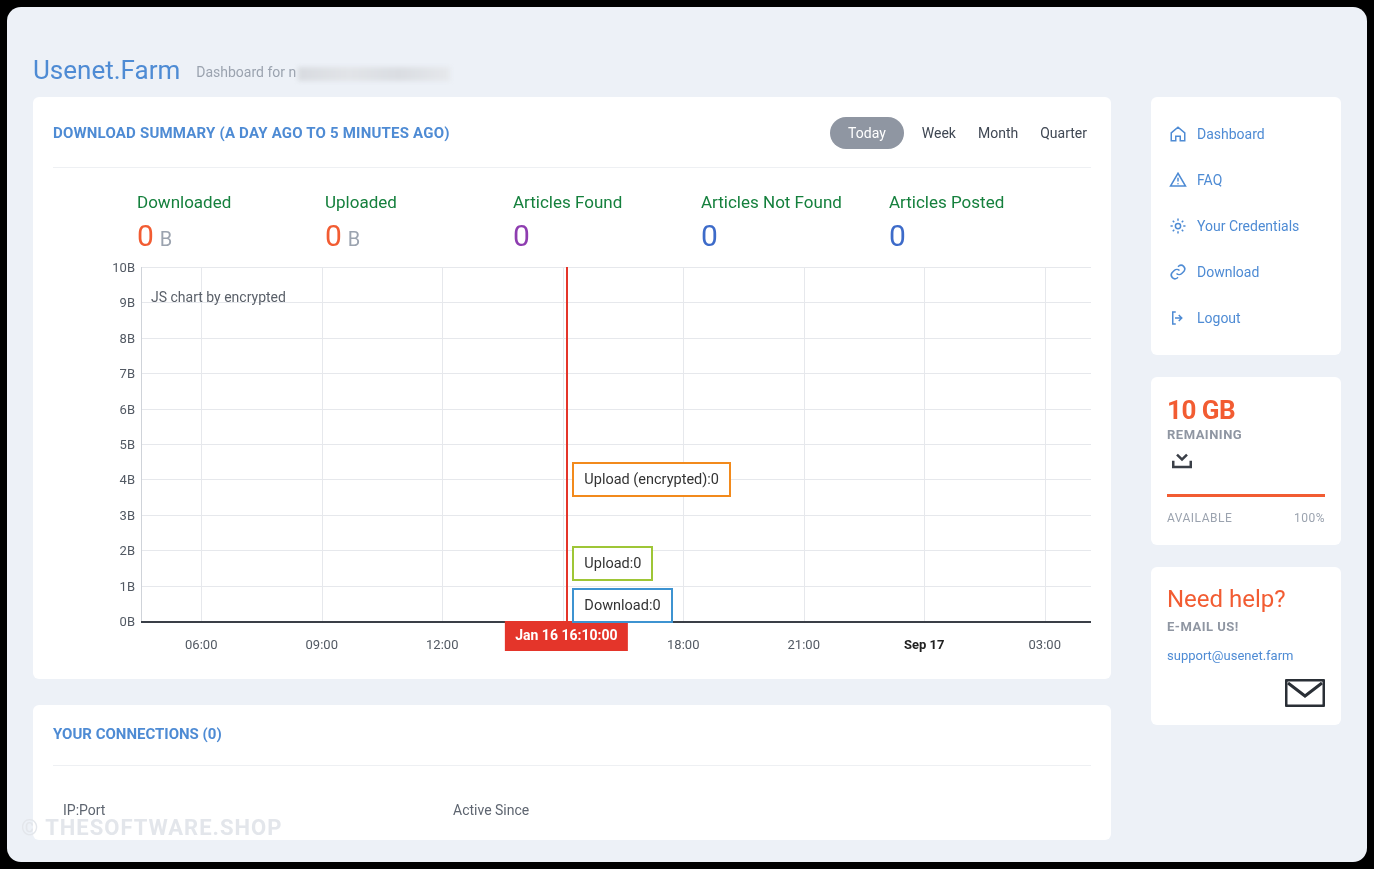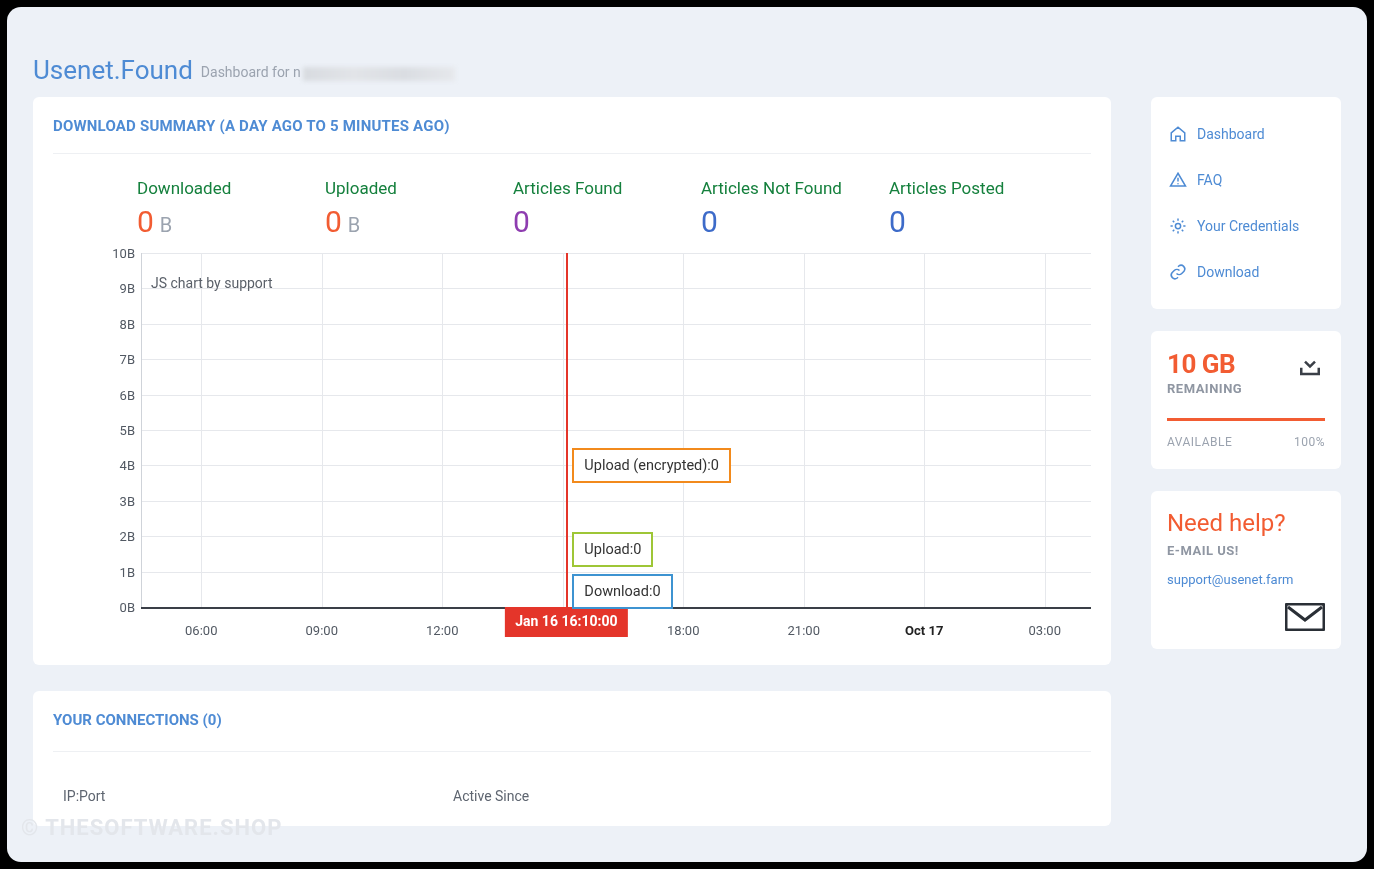--- a/index.html
+++ b/index.html
@@ -25,21 +25,21 @@
   height: 90px;
 }
 .brand {
   font-size: 26px;
   color: #4e8bd4;
   font-weight: 400;
 }
 .brand-sub {
   font-size: 14px;
   color: #9ba3af;
-  margin-left: 4px;
+  margin-left: 12px;
   vertical-align: 2px;
 }
 .blurred {
   display:inline-block;
   width: 152px;
   height: 14px;
   background: linear-gradient(90deg,#d8dbe0,#e2e4e8,#dadde2,#e6e8ec);
   filter: blur(2px);
   vertical-align: -2px;
   margin-left: 2px;
@@ -142,21 +142,21 @@
 
 .nav-panel { background:#fff; border-radius:6px; padding: 14px 16px; margin-bottom:22px;}
 .nav-item {
   display:flex; align-items:center; gap:10px;
   color:#4e8bd4; font-size:14px;
   padding: 14px 2px; cursor:pointer;
 }
 .nav-item svg { width:18px; height:18px; flex-shrink:0; }
 
 .remaining-panel { background:#fff; border-radius:6px; padding:18px 16px 20px 16px; margin-bottom:22px;}
-.remain-top { display:flex; justify-content:space-between; align-items:flex-start;}
+.remain-top { display:flex; justify-content:space-between; align-items:flex-start;flex-direction:column;}
 .remain-big { color:#f25c32; font-size:26px; font-weight:700; letter-spacing:-0.5px;}
 .remain-sub { color:#8f96a2; font-size:13px; font-weight:700; letter-spacing:0.5px; margin-top:2px;}
 .prog-bar { height:3px; background:#f25c32; margin:22px 0 14px 0;}
 .prog-row { display:flex; justify-content:space-between; font-size:12px; color:#9ba3af; letter-spacing:0.5px;}
 
 .help-panel { background:#fff; border-radius:6px; padding:18px 16px;}
 .help-title { color:#f25c32; font-size:24px; font-weight:400; margin-bottom:6px;}
 .help-sub { color:#8f96a2; font-size:13px; font-weight:700; letter-spacing:0.5px; margin-bottom:14px;}
 .help-mail { color:#4e8bd4; font-size:13px; margin-bottom:16px; display:block;}
 .mail-icon { display:block; margin-left:auto; }
@@ -164,30 +164,36 @@
 .watermark {
   position:absolute; left:14px; bottom:22px;
   color:#e3e6eb; font-size:22px; font-weight:700; letter-spacing:1px;
 }
 </style>
 </head>
 <body>
 
 <div class="page-wrapper">
   <div class="header-bar">
-    <span class="brand">Usenet.Found</span>
+    <span class="brand">Usenet.Farm</span>
     <span class="brand-sub">Dashboard for n</span><span class="blurred"></span>
   </div>
 
   <div class="layout">
     <div class="main-col">
 
       <div class="panel">
         <div class="panel-hdr">
           <div class="panel-title">DOWNLOAD SUMMARY (A DAY AGO TO 5 MINUTES AGO)</div>
+          <div class="pills">
+            <div class="pill active">Today</div>
+            <div class="pill">Week</div>
+            <div class="pill">Month</div>
+            <div class="pill">Quarter</div>
+          </div>
         </div>
 
         <div class="stats-row">
           <div class="stat">
             <div class="stat-label">Downloaded</div>
             <div><span class="stat-val c-red">0</span> <span class="stat-unit">B</span></div>
           </div>
           <div class="stat">
             <div class="stat-label">Uploaded</div>
             <div><span class="stat-val c-red">0</span> <span class="stat-unit">B</span></div>
@@ -234,27 +240,27 @@
             <div class="grid-v" style="left: 268.75px;"></div>
             <div class="x-tick" style="left: 268.75px;">09:00</div>
             <div class="grid-v" style="left: 389.25px;"></div>
             <div class="x-tick" style="left: 389.25px;">12:00</div>
             <div class="grid-v" style="left: 509.75px;"></div>
             <div class="grid-v" style="left: 630.25px;"></div>
             <div class="x-tick" style="left: 630.25px;">18:00</div>
             <div class="grid-v" style="left: 750.75px;"></div>
             <div class="x-tick" style="left: 750.75px;">21:00</div>
             <div class="grid-v" style="left: 871.25px;"></div>
-            <div class="x-tick bold" style="left: 871.25px;">Oct 17</div>
+            <div class="x-tick bold" style="left: 871.25px;">Sep 17</div>
             <div class="grid-v" style="left: 991.75px;"></div>
             <div class="x-tick" style="left: 991.75px;">03:00</div>
             <div class="chart-plot"></div>
             <div class="cursor-line" style="left: 513.365px;"></div>
             <div class="cursor-label" style="left: 513.365px;">Jan 16 16:10:00</div>
-            <div class="chart-credit">JS chart by support</div>
+            <div class="chart-credit">JS chart by encrypted</div>
             <div class="tooltip-box tb1" style="left: 519.365px; top: 195px;">Upload (encrypted):0</div>
             <div class="tooltip-box tb3" style="left: 519.365px; top: 279px;">Upload:0</div>
             <div class="tooltip-box tb4" style="left: 519.365px; top: 321px;">Download:0</div>
           </div>
       </div>
 
       <div class="panel">
         <div class="conn-title">YOUR CONNECTIONS (0)</div>
         <div class="conn-row">
           <div class="conn-c1">IP:Port</div>
@@ -285,20 +291,26 @@
               <circle cx="12" cy="12" r="3.5" fill="none" stroke="#4e8bd4" stroke-width="2"></circle>
               <path d="M12 2v3M12 19v3M2 12h3M19 12h3M5 5l2 2M17 17l2 2M19 5l-2 2M5 19l2-2" stroke="#4e8bd4" stroke-width="2"></path>
             </svg>
             <span>Your Credentials</span>
           </div>
           <div class="nav-item">
             <svg viewBox="0 0 24 24">
               <path d="M10 14a5 5 0 0 0 7 0l3-3a5 5 0 0 0-7-7l-1 1M14 10a5 5 0 0 0-7 0l-3 3a5 5 0 0 0 7 7l1-1" fill="none" stroke="#4e8bd4" stroke-width="2"></path>
             </svg>
             <span>Download</span>
+          </div>
+          <div class="nav-item">
+            <svg viewBox="0 0 24 24">
+              <path d="M9 4H5v16h4M13 8l4 4-4 4M17 12H8" fill="none" stroke="#4e8bd4" stroke-width="2"></path>
+            </svg>
+            <span>Logout</span>
           </div>
         </div>
 
       <div class="remaining-panel">
         <div class="remain-top">
           <div>
             <div class="remain-big">10 GB</div>
             <div class="remain-sub">REMAINING</div>
           </div>
           <svg width="30" height="30" viewBox="0 0 24 24">

